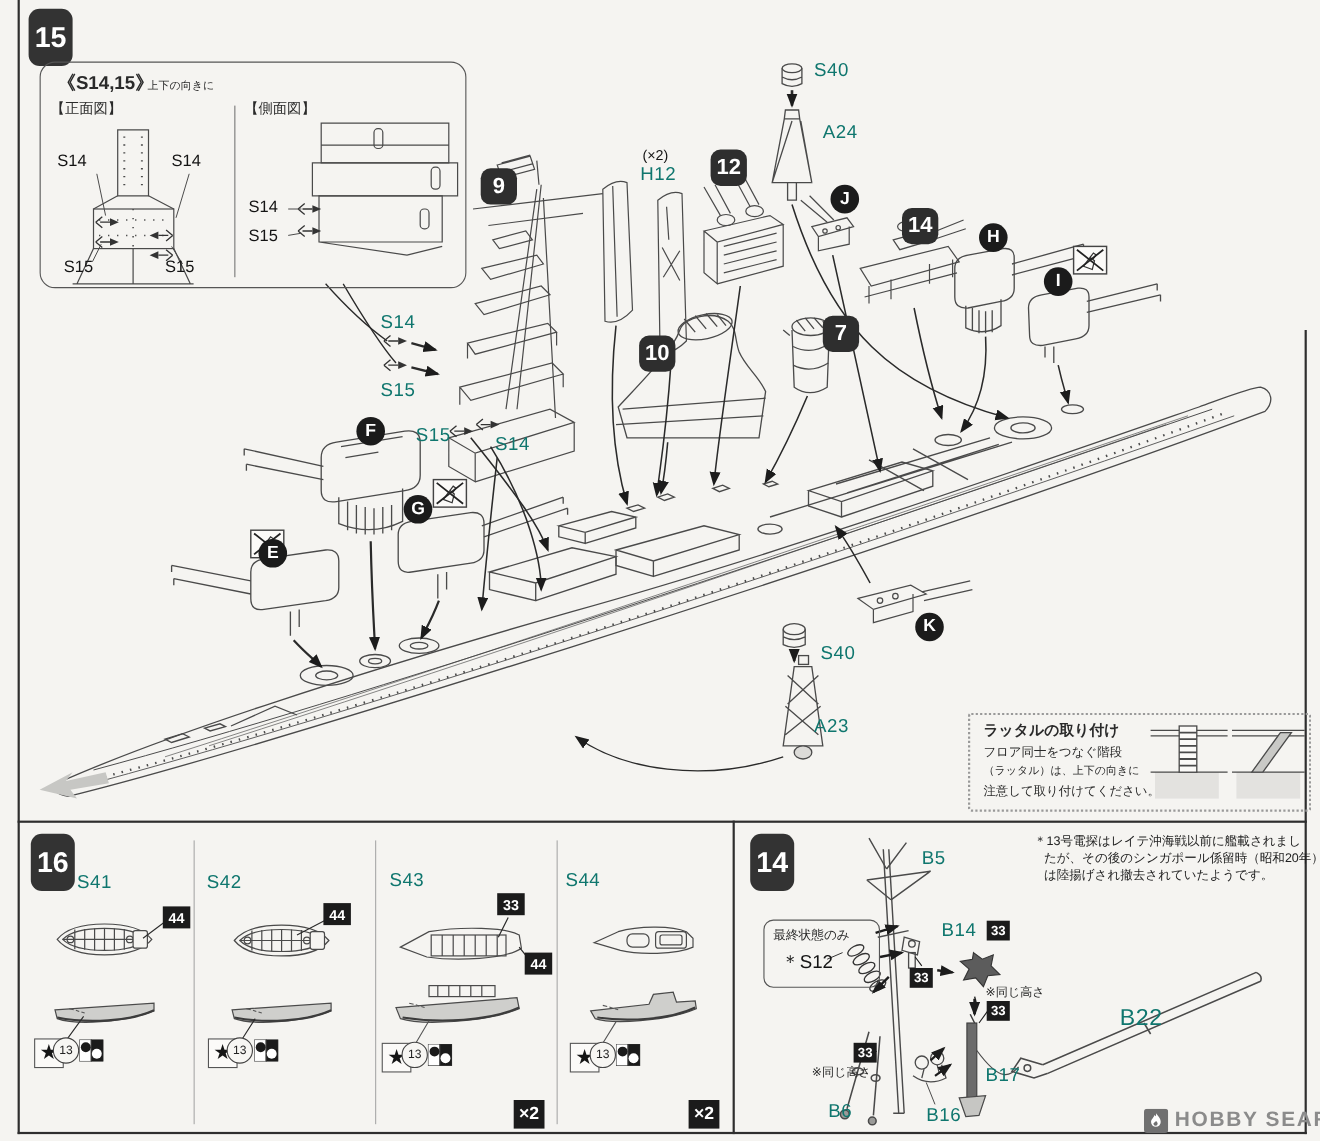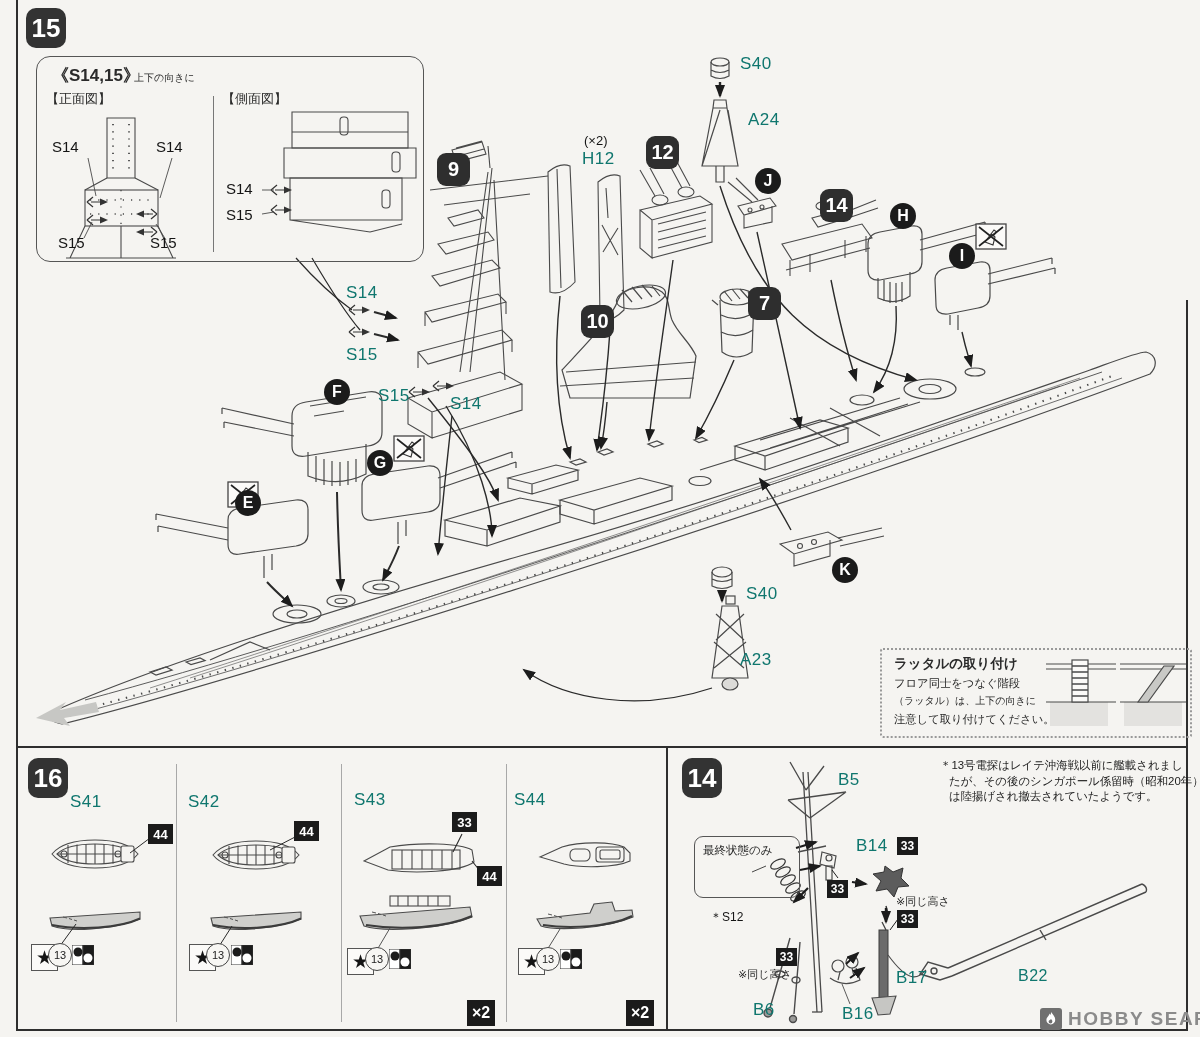--- a/index.html
+++ b/index.html
@@ -1,20 +1,20 @@
 <!DOCTYPE html>
 <html><head>
 <meta charset="utf-8">
 <style>
   html,body{margin:0;padding:0}
   body{width:1200px;height:1037px;position:relative;background:#f5f4f1;
        font-family:"Liberation Sans","DejaVu Sans",sans-serif;color:#1d1d1d;overflow:hidden}
   .abs{position:absolute}
   .frame{background:#2e2e2e}
-  .step-badge{width:40px;height:40px;background:#333;color:#fff;border-radius:10px;
+  .step-badge{width:40px;height:52px;background:#333;color:#fff;border-radius:10px;
       display:flex;align-items:center;justify-content:center;font-size:26px;font-weight:bold}
   .num-badge{width:33px;height:33px;background:#2e2e2e;color:#fff;border-radius:9px;
       display:flex;align-items:center;justify-content:center;font-size:20px;font-weight:bold}
   .ltr-badge{width:26px;height:26px;background:#1b1b1b;color:#fff;border-radius:50%;
       display:flex;align-items:center;justify-content:center;font-size:16px;font-weight:bold}
   .paint-badge{background:#1b1b1b;color:#fff;display:flex;align-items:center;justify-content:center;
       font-weight:bold;font-size:13px;width:25px;height:20px}
   .x2-badge{background:#1b1b1b;color:#fff;display:flex;align-items:center;justify-content:center;
       font-weight:bold;font-size:16px;width:28px;height:26px}
   .b33{background:#1b1b1b;color:#fff;display:flex;align-items:center;justify-content:center;
@@ -555,21 +555,21 @@
 <div class="abs lbl" style="left:838px;top:770px">B5</div>
 
 <div class="abs" style="left:940px;top:758px">
   <div class="note">＊13号電探はレイテ沖海戦以前に艦載されまし</div>
   <div class="note" style="margin-left:9px">たが、その後のシンガポール係留時（昭和20年）</div>
   <div class="note" style="margin-left:9px">は陸揚げされ撤去されていたようです。</div>
 </div>
 
 <div class="abs final-box" style="left:694px;top:836px;width:104px;height:60px"></div>
 <div class="abs jp" style="left:703px;top:843px;font-size:11.5px">最終状態のみ</div>
-<div class="abs lbl-sm" style="left:710px;top:909px;font-size:12px">＊S12</div>
+<div class="abs lbl-sm" style="left:710px;top:863px;font-size:17px">＊S12</div>
 
 <div class="abs lbl" style="left:856px;top:836px">B14</div>
 <div class="abs b33" style="left:897px;top:837px">
     <span>33</span>
   </div>
 <div class="abs b33" style="left:827px;top:880px">
     <span>33</span>
   </div>
 <div class="abs b33" style="left:897px;top:910px">
     <span>33</span>
@@ -577,21 +577,21 @@
 <div class="abs b33" style="left:776px;top:948px">
     <span>33</span>
   </div>
 
 <div class="abs jp" style="left:896px;top:894px;font-size:11px">※同じ高さ</div>
 <div class="abs jp" style="left:738px;top:967px;font-size:11px">※同じ高さ</div>
 
 <div class="abs lbl" style="left:753px;top:1000px">B6</div>
 <div class="abs lbl" style="left:842px;top:1004px">B16</div>
 <div class="abs lbl" style="left:896px;top:968px">B17</div>
-<div class="abs lbl" style="left:1018px;top:967px;font-size:16px">B22</div>
+<div class="abs lbl" style="left:1018px;top:914px;font-size:21px">B22</div>
 
 <div class="abs" style="left:1040px;top:1008px;display:flex;align-items:center;gap:6px">
   <span style="display:inline-block;line-height:0">
     <svg width="22" height="22">
         <rect width="22" height="22" rx="3" fill="#707070"></rect>
         <path d="M11,4 C13,7 15.2,8.4 15.2,12 A4.4,4.4 0 0 1 6.4,12 C6.4,9.2 9,8.2 9.6,5.4 C10.2,7 11,7.6 11,4 Z" fill="#fff"></path>
         <path d="M11,11 c1,1 1.4,1.6 1.4,2.6 a1.9,1.9 0 0 1 -3.8,0 C8.6,12.4 10.2,12.2 11,11 Z" fill="#707070"></path>
       </svg>
   </span>
   <span class="wm-text">HOBBY SEARCH</span>

